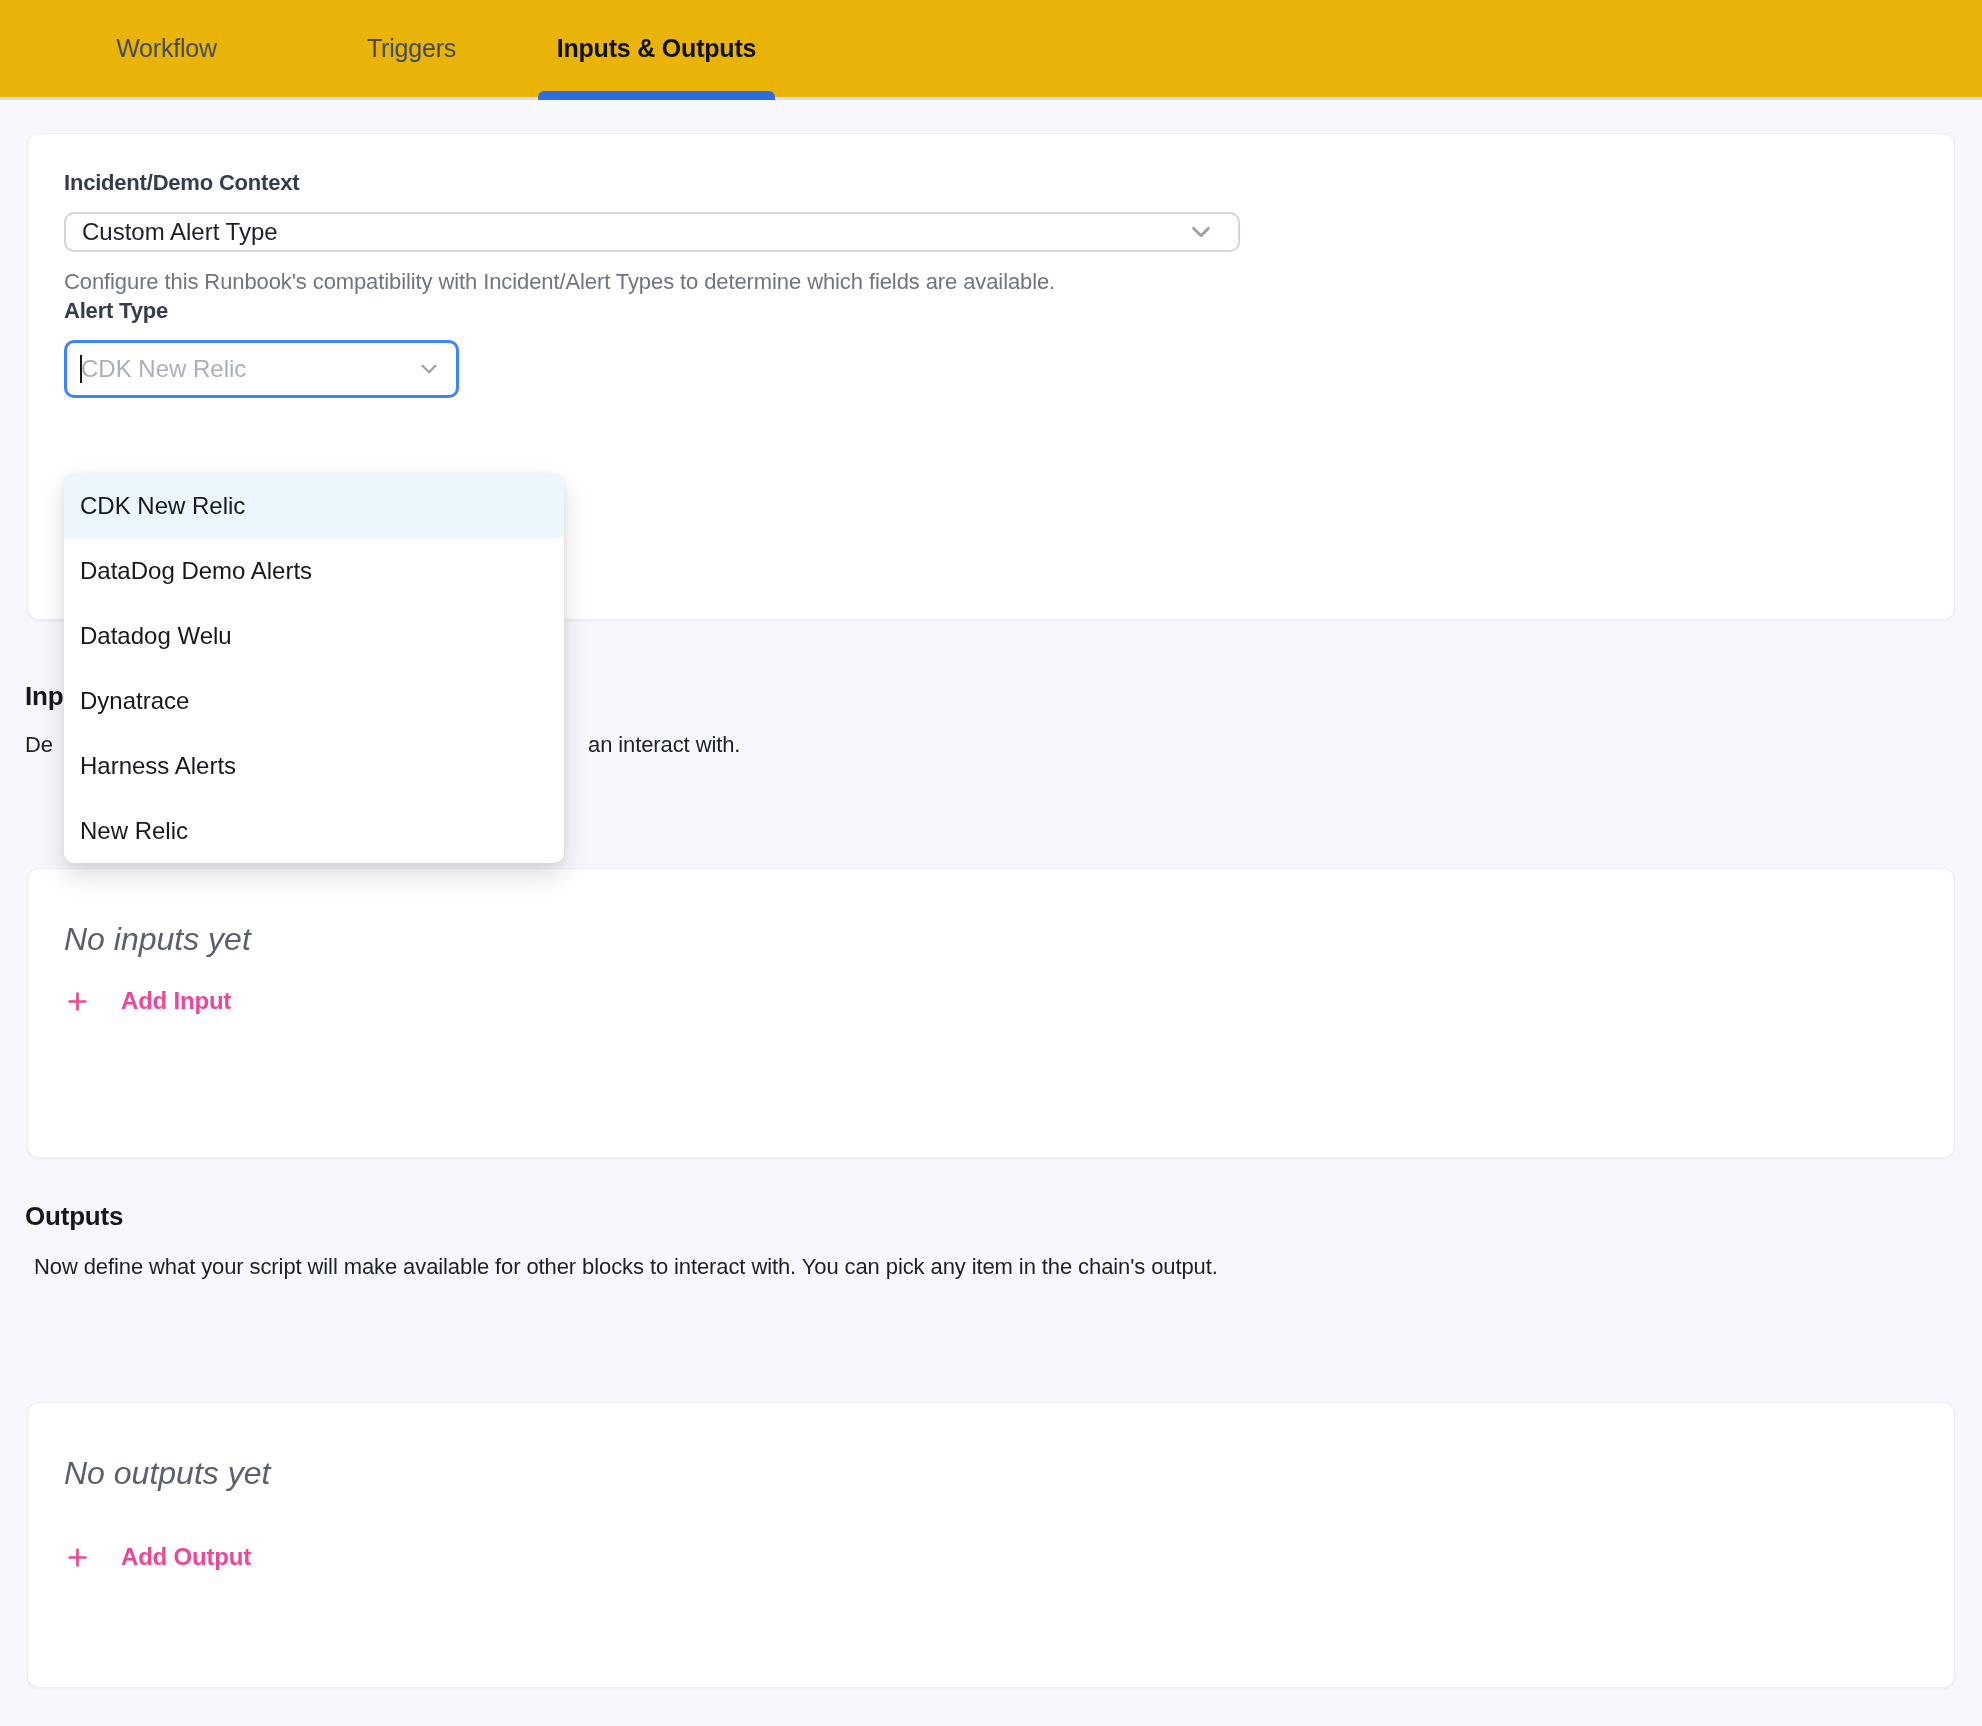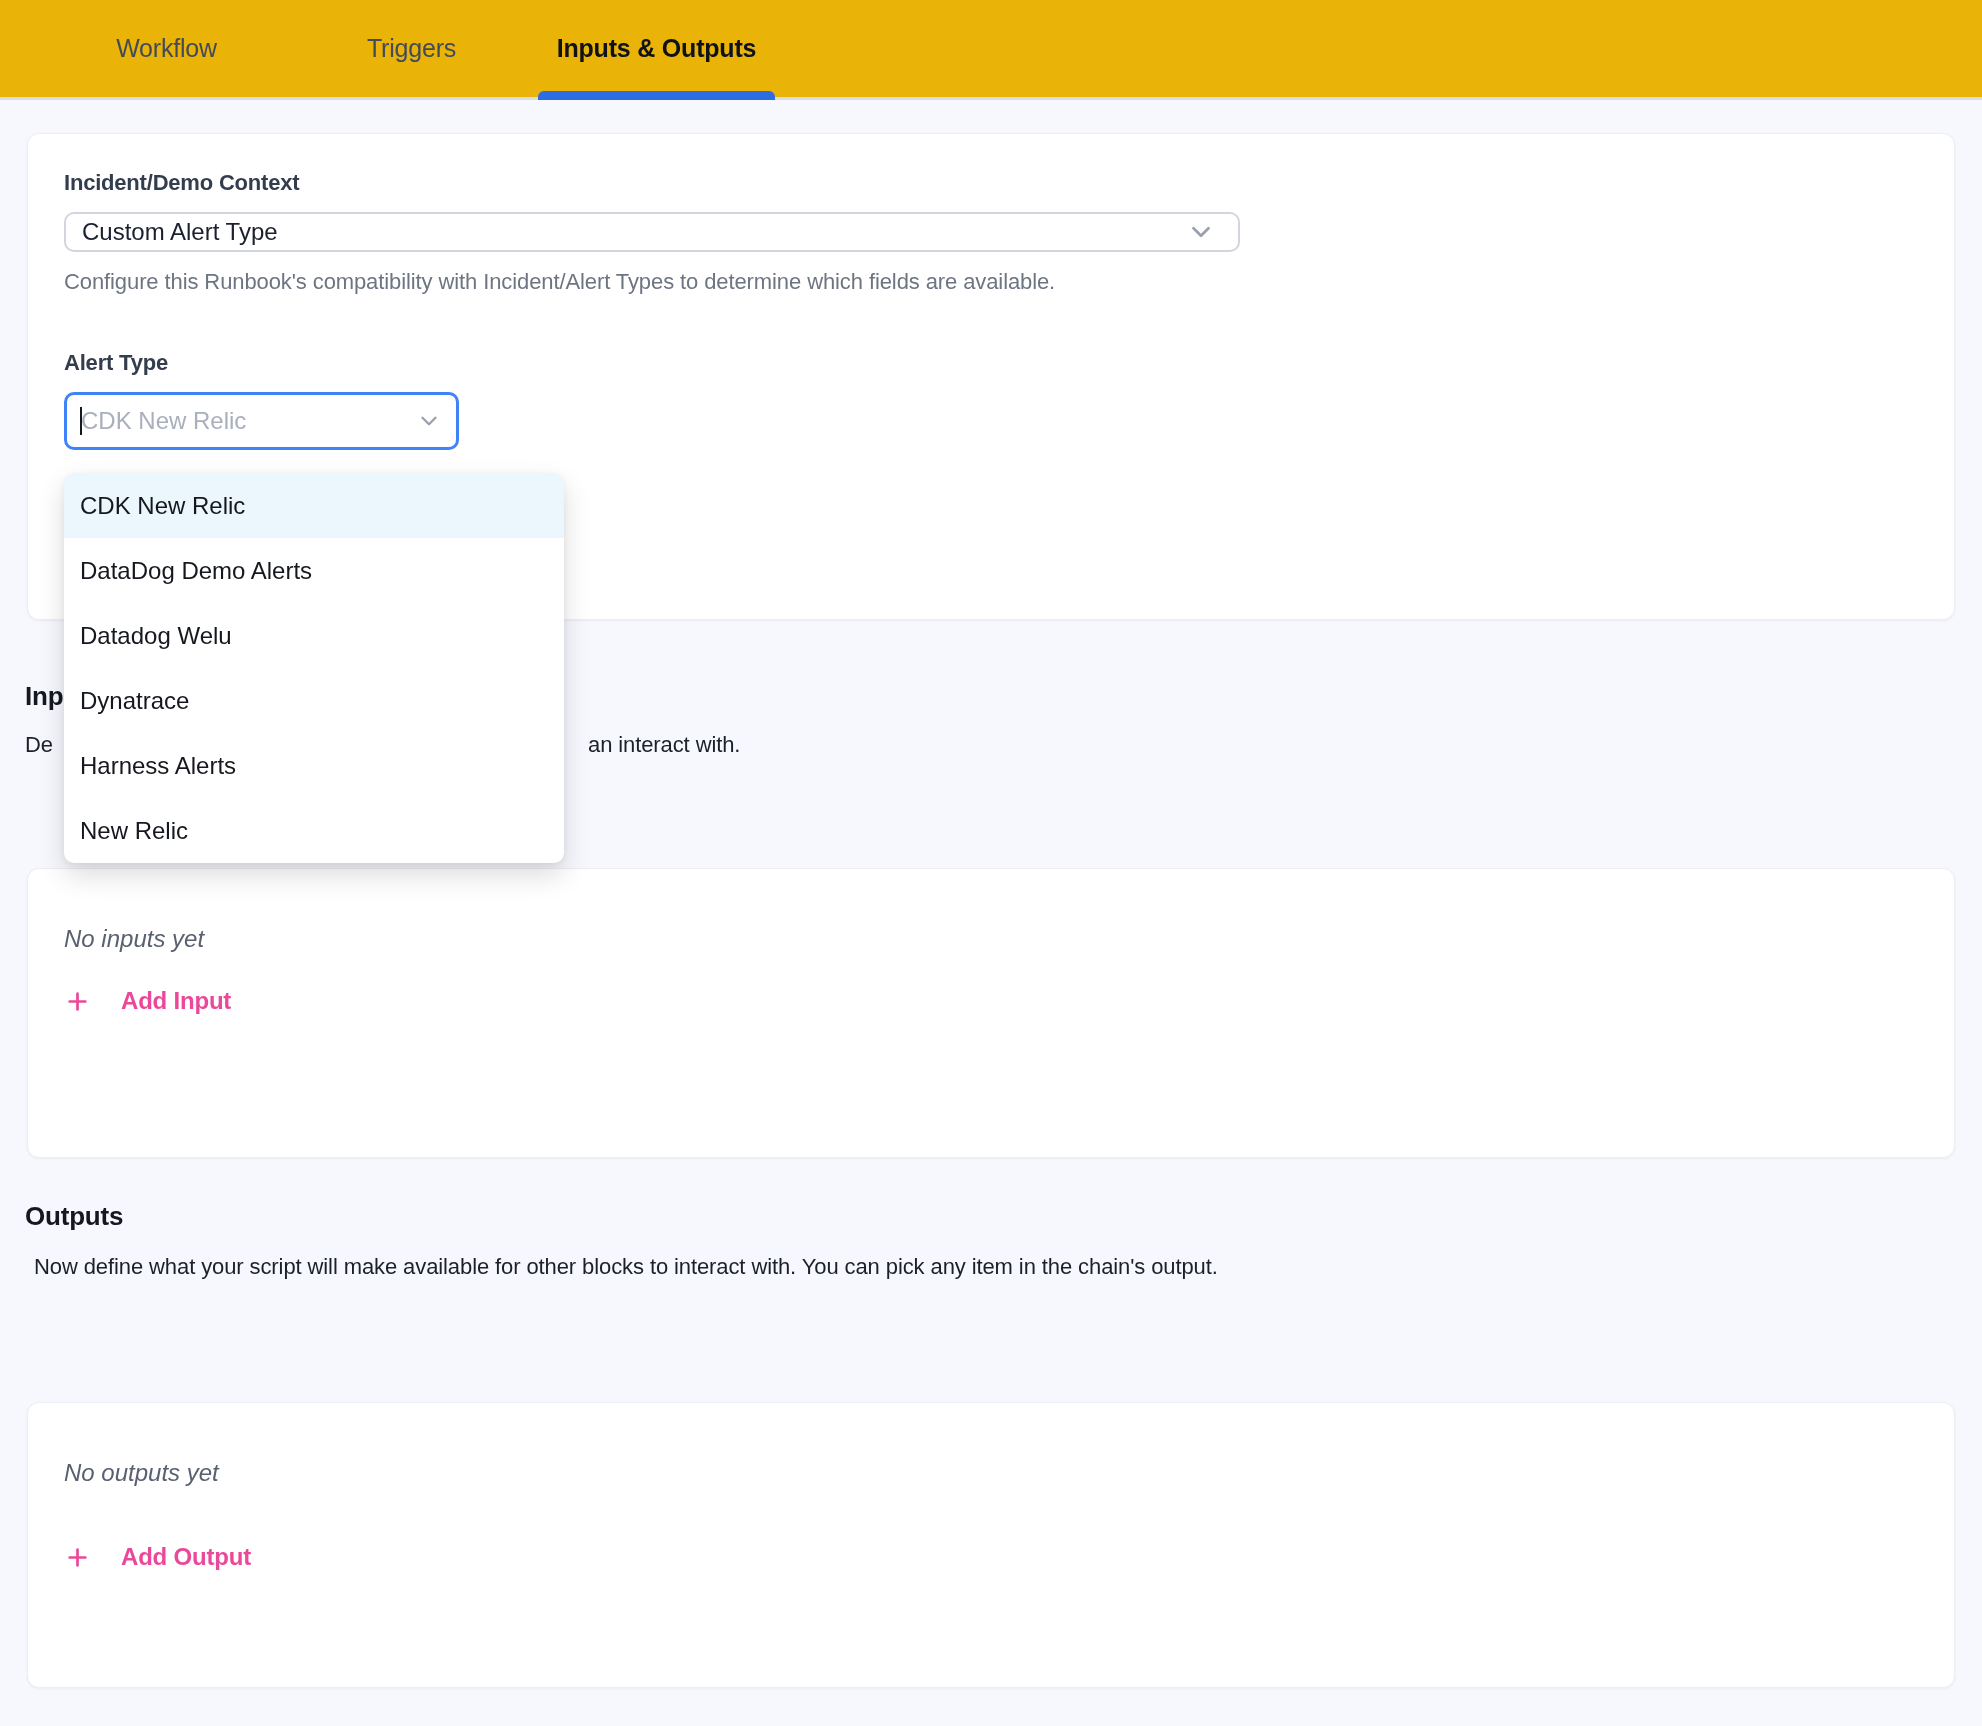--- a/index.html
+++ b/index.html
@@ -21,21 +21,21 @@
   .card{position:absolute;left:27px;width:1928px;background:#ffffff;border:1px solid #eceef3;
         border-radius:12px;box-shadow:0 1px 3px rgba(16,24,40,.05);box-sizing:border-box;}
   .card-context{top:133px;height:487px;padding:34px 36px;z-index:10;}
 
   .field-label{font-size:22px;font-weight:600;color:#333d4d;line-height:30px;letter-spacing:-0.2px;}
   .select{margin-top:14px;width:1176px;height:40px;border:2px solid #d3d5de;border-radius:10px;
           display:flex;align-items:center;padding:0 60px 0 16px;box-sizing:border-box;background:#fff;position:relative;cursor:pointer;}
   .select-value{font-size:24px;color:#1a202c;}
   .select .chev{position:absolute;right:22px;top:50%;transform:translateY(-50%);}
   .helper{margin:16px 0 0;font-size:22px;color:#6e7582;line-height:28px;letter-spacing:-0.1px;}
-  .alert-label{margin-top:52px;}
+  .alert-label{}
 
   .combo{margin-top:14px;width:395px;height:58px;border:3px solid #3f83f8;border-radius:10px;
          position:relative;display:flex;align-items:center;box-sizing:border-box;background:#fff;}
   .combo-input{border:none;outline:none;margin-left:14px;font-size:24px;color:#1a202c;
                font-family:inherit;background:transparent;padding:0;width:280px;}
   .combo-input::placeholder{color:#a9afbb;opacity:1;}
   .caret{position:absolute;left:13px;top:12px;width:2px;height:28px;background:#15181e;}
   .combo .chev{position:absolute;right:14px;top:50%;transform:translateY(-50%);}
 
   
@@ -49,21 +49,21 @@
   .inputs-heading{top:680px;}
   .outputs-heading{top:1200px;}
   .sect-desc{position:absolute;font-size:22px;color:#1b202a;line-height:30px;z-index:1;letter-spacing:-0.1px;}
   .frag-left{left:25px;top:730px;}
   .frag-right{left:588px;top:730px;}
   .outputs-desc{left:34px;top:1252px;}
 
   
   .card-inputs{top:868px;height:290px;padding:54px 36px 0;}
   .card-outputs{top:1402px;height:286px;padding:54px 36px 0;}
-  .empty{margin:0;font-style:italic;font-size:24px;color:#596070;line-height:32px;}
+  .empty{margin:0;font-style:italic;font-size:32px;color:#596070;line-height:32px;}
   .add-link{display:flex;align-items:center;gap:30px;margin-top:32px;background:none;border:none;padding:0;
             font-family:inherit;font-size:24px;font-weight:700;color:#ec4899;cursor:pointer;letter-spacing:-0.2px;}
   .card-outputs .add-link{margin-top:54px;}
   .plus-wrap{display:flex;align-items:center;}
 </style>
 </head>
 <body>
 
 <div class="app">
 

